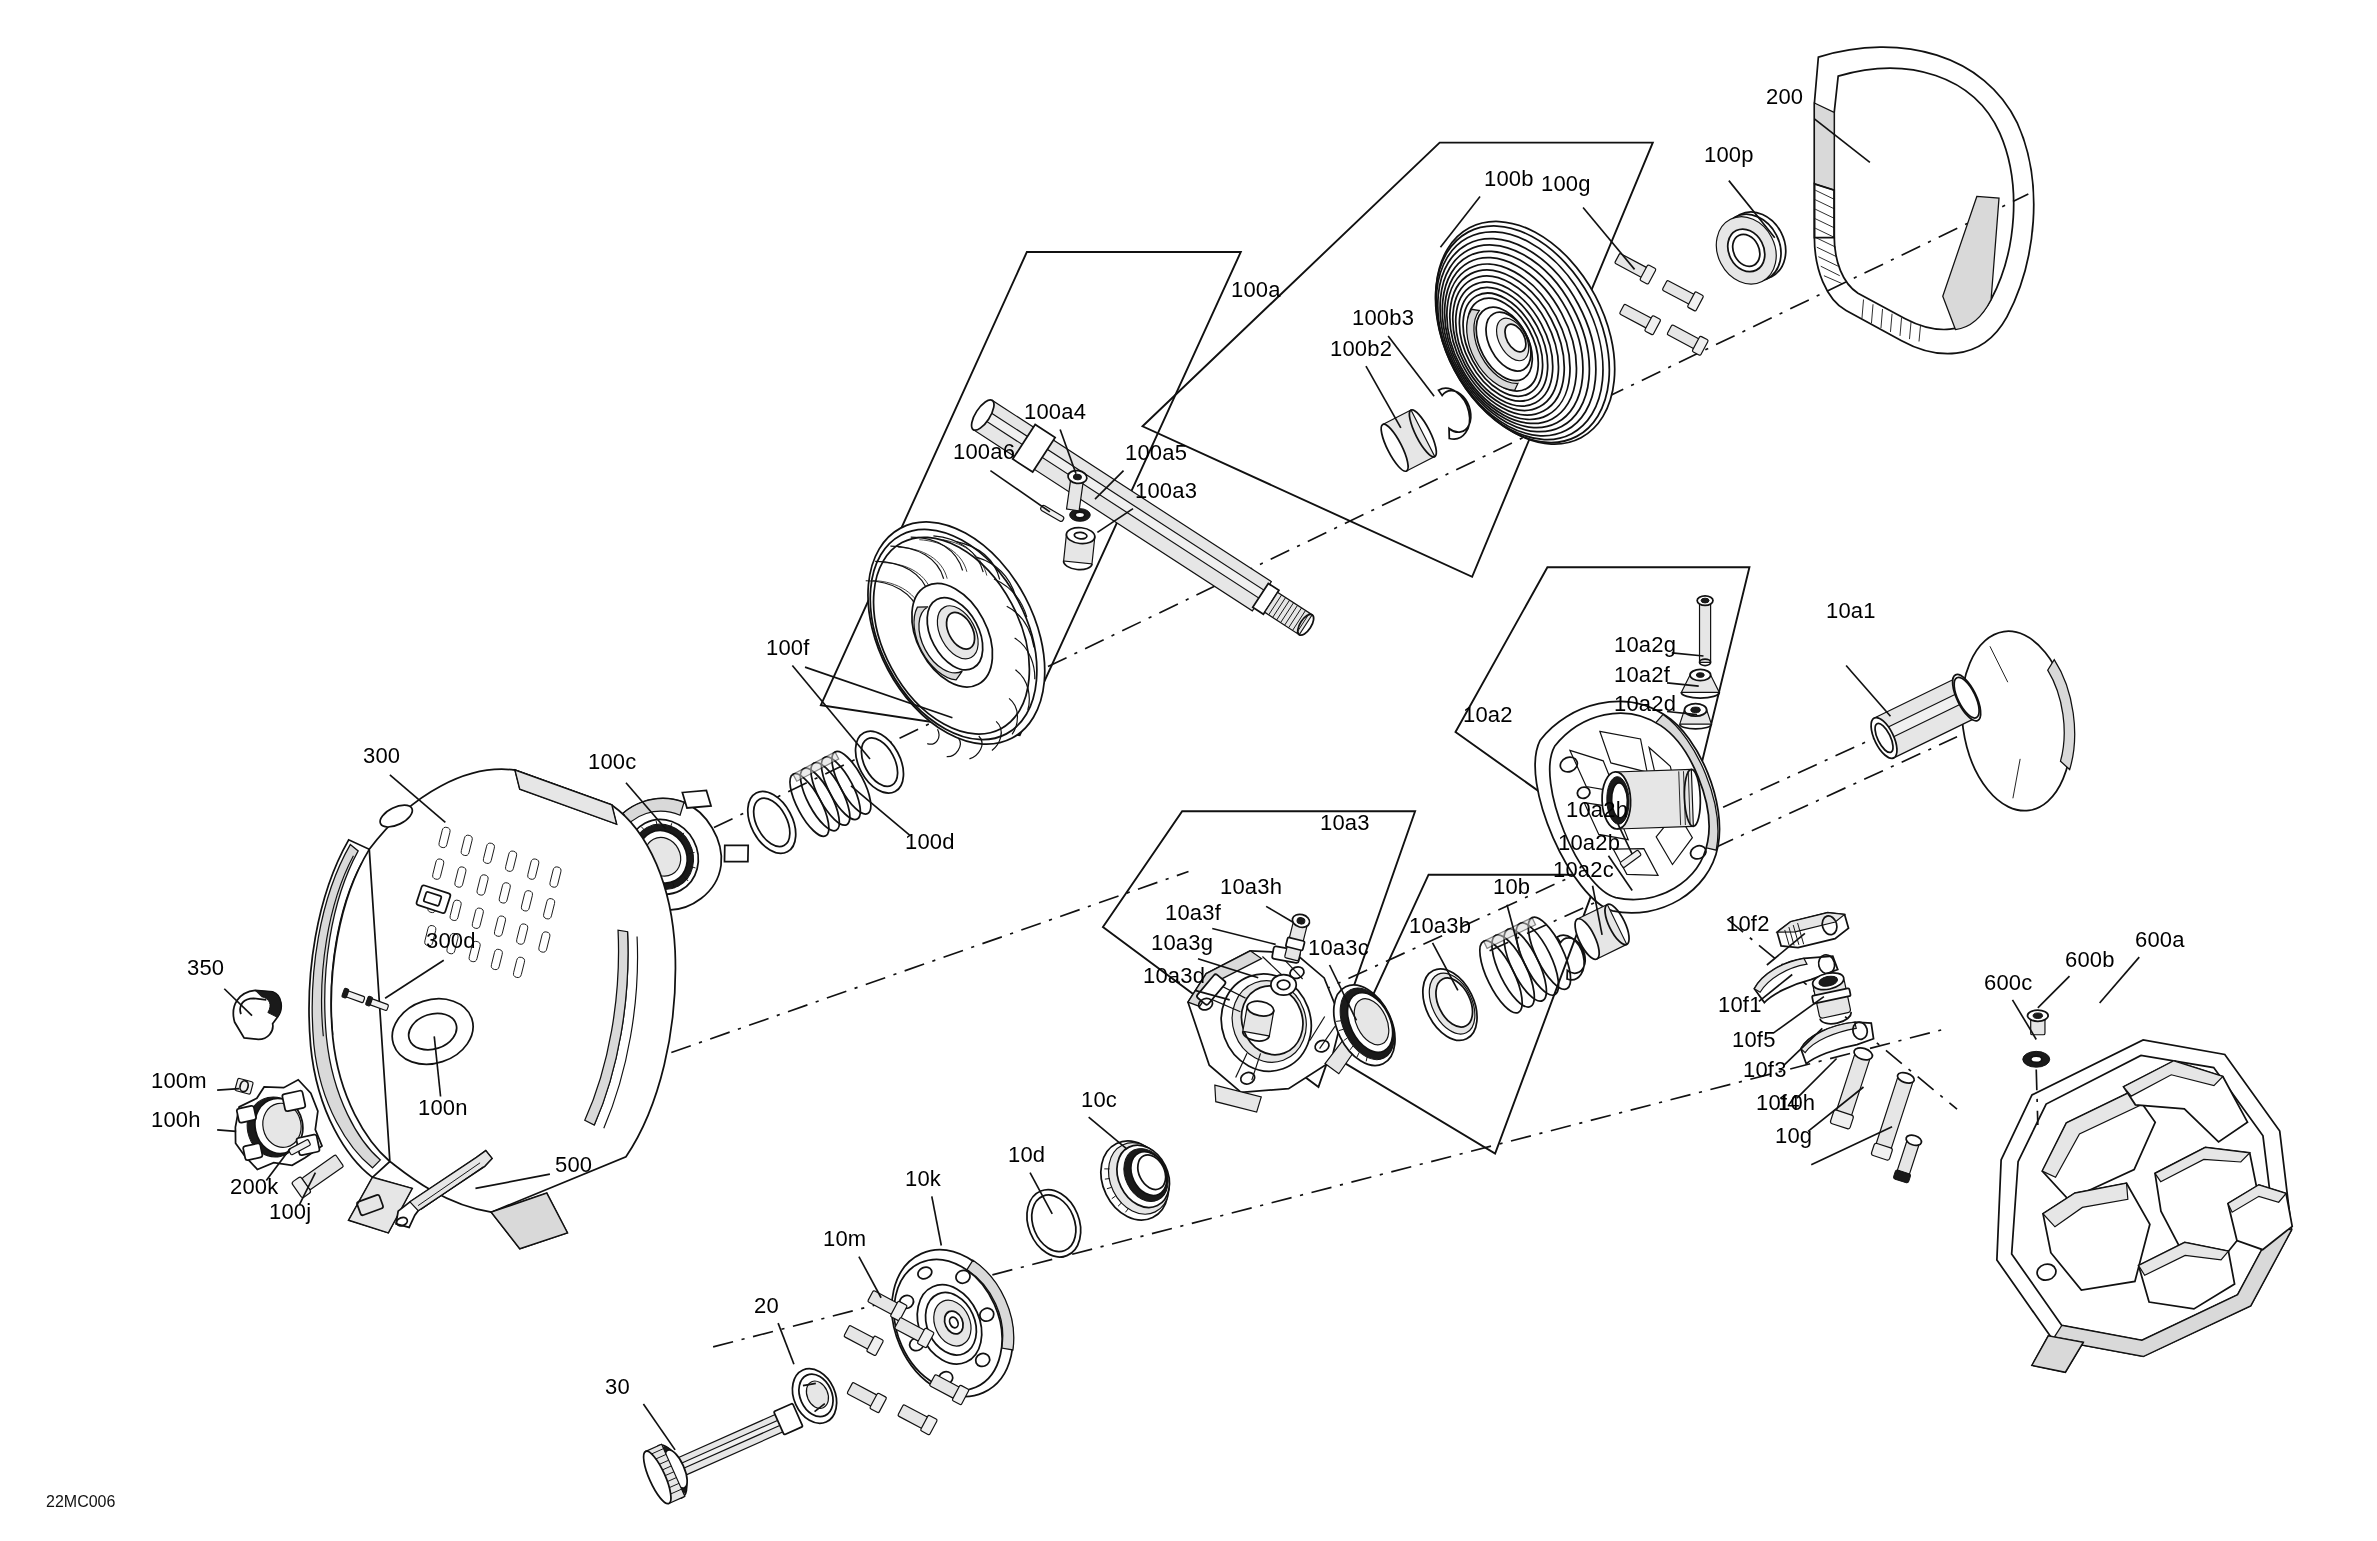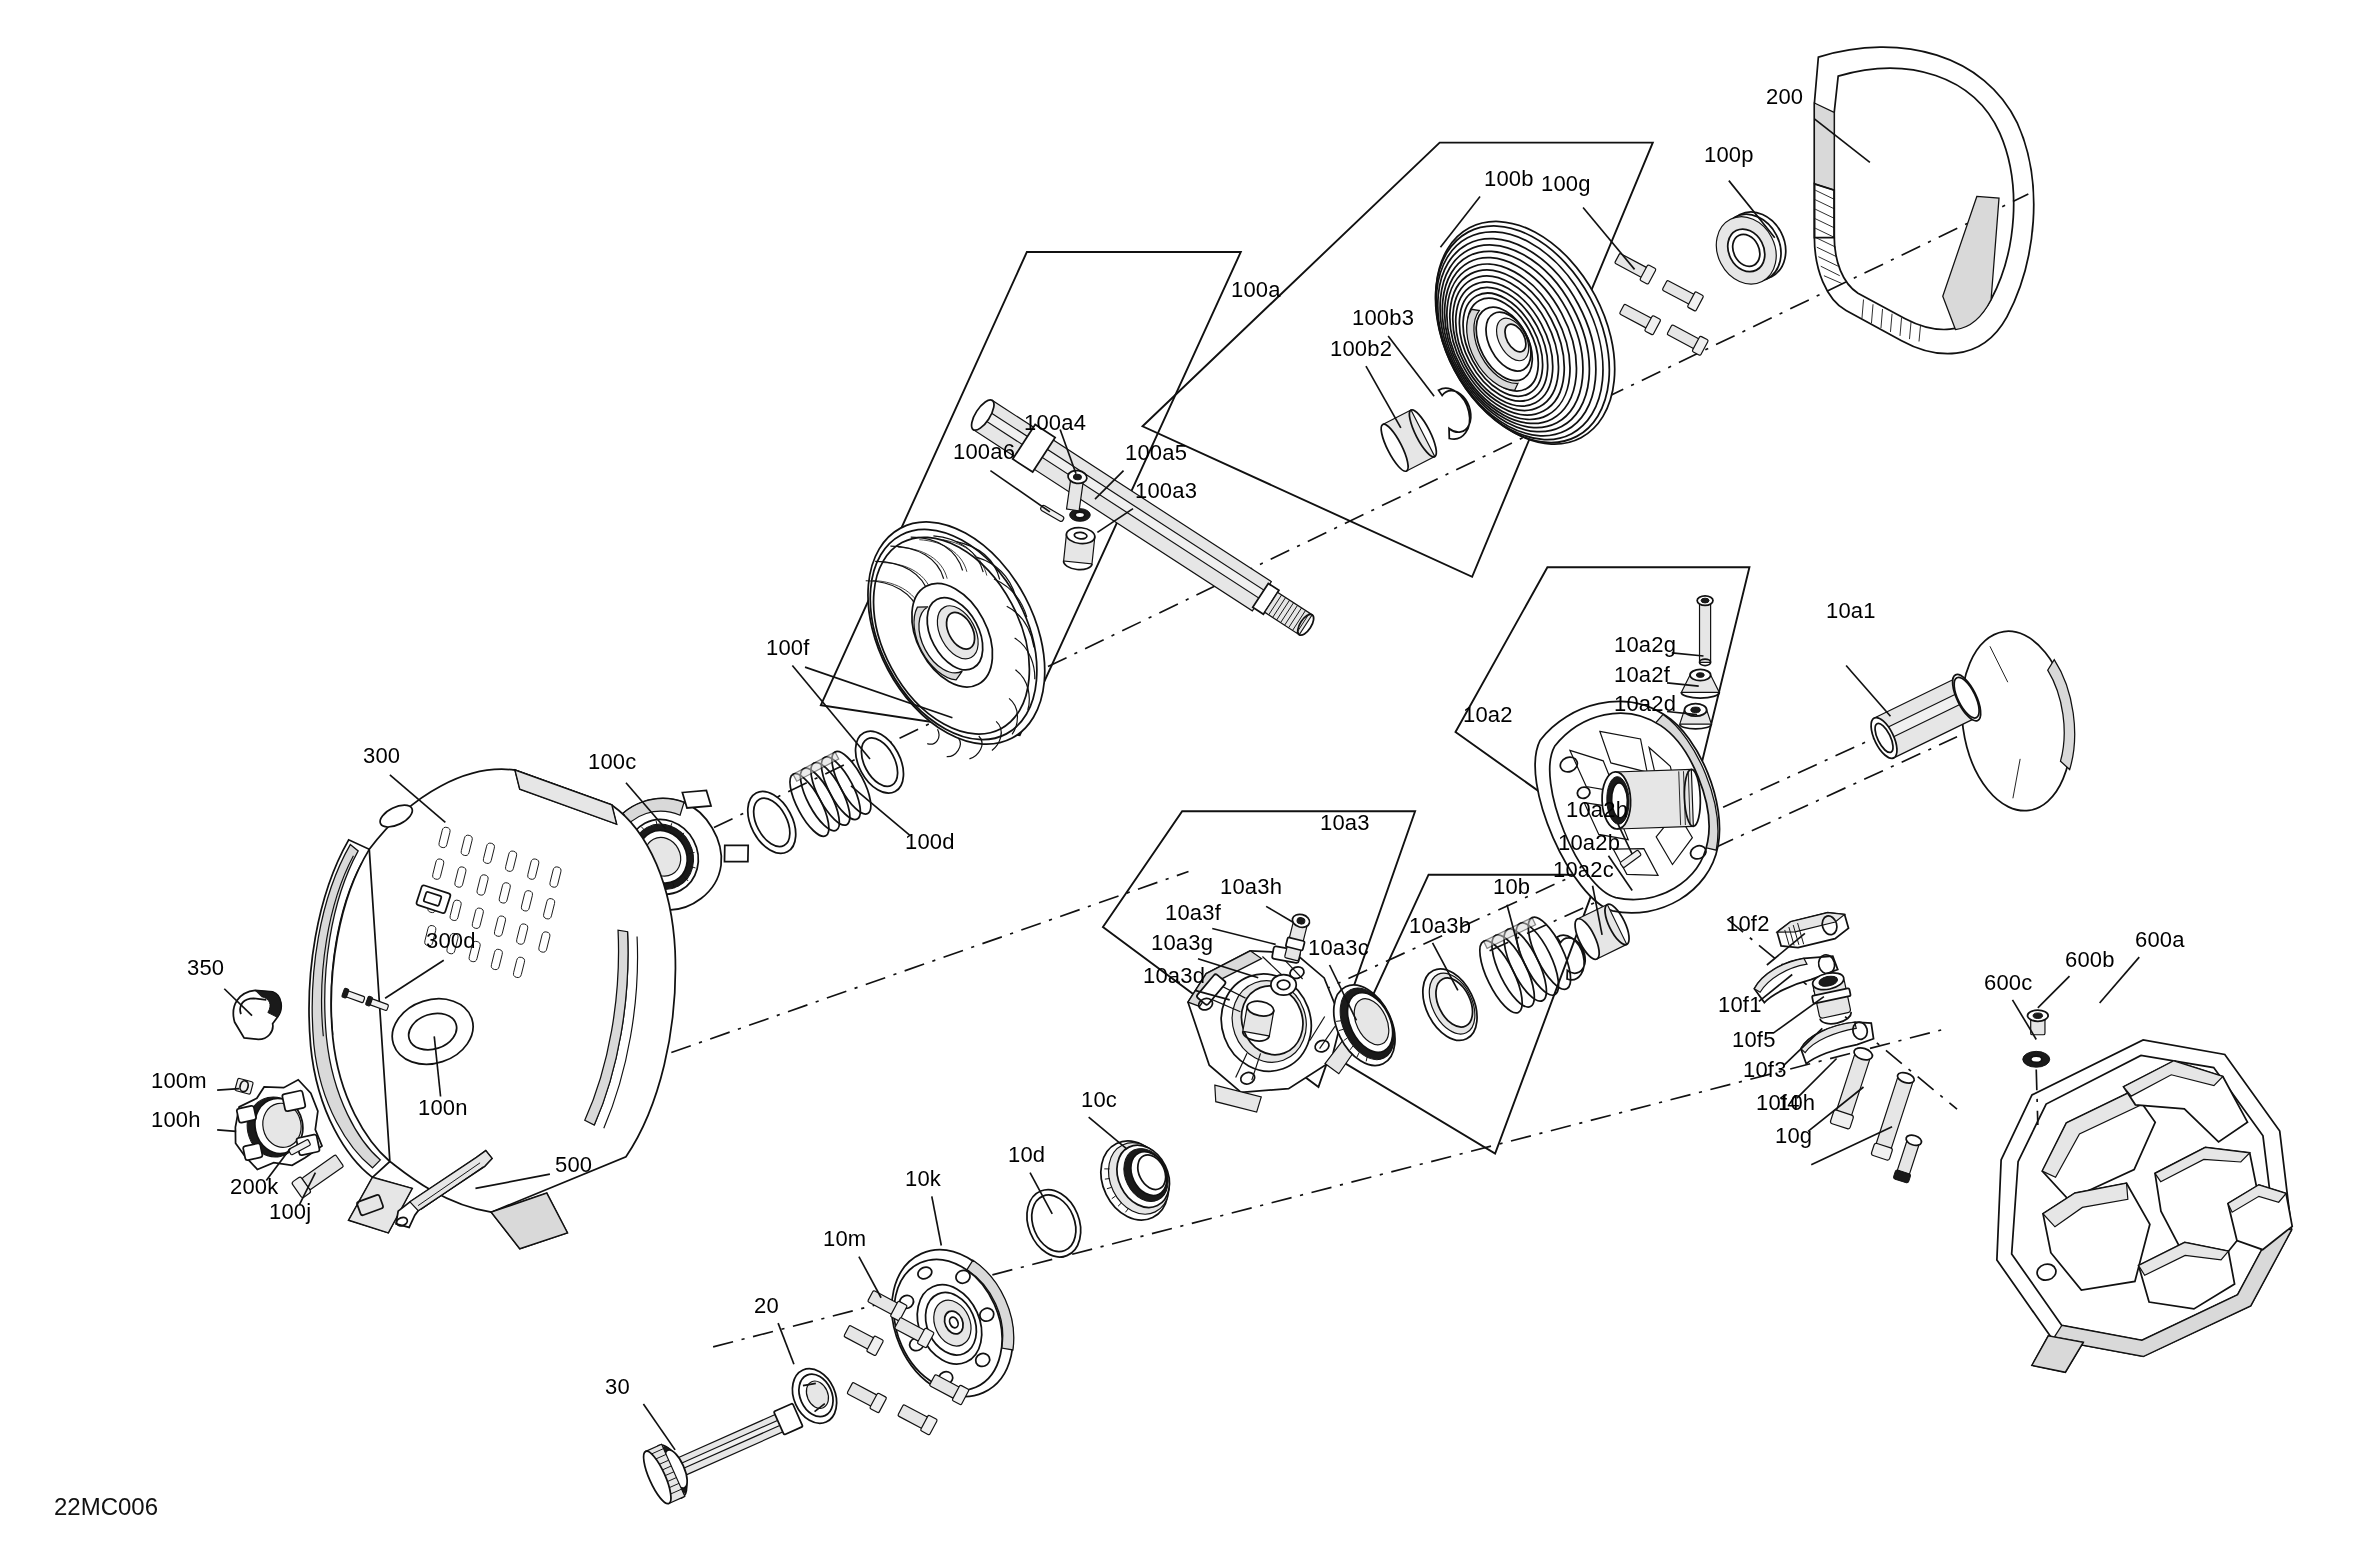--- a/index.html
+++ b/index.html
@@ -1,21 +1,21 @@
 <!DOCTYPE html>
 <html style="font-size:12.7px"><head>
 <meta charset="utf-8">
 <style>
   html,body{margin:0;padding:0;background:#ffffff;}
   body{font-family:"Liberation Sans", sans-serif;}
   #stage{position:relative;width:2377px;height:1541px;background:#fff;overflow:hidden;}
   #svgroot{position:absolute;left:0;top:0;width:2377px;height:1541px;}
   .lbl{position:absolute;font-family:"Liberation Sans",sans-serif;font-size:22px;color:#000;
        white-space:nowrap;letter-spacing:0.2px;line-height:1;}
-  #corner-code{position:absolute;left:54px;top:1493px;font-size:24px;color:#111;}
+  #corner-code{position:absolute;left:46px;top:1493px;font-size:16px;color:#111;}
   .tl{fill:none;stroke:#111;stroke-width:2.1;}
   .box{fill:none;stroke:#111;stroke-width:2.4;}
   .pc{fill:#fff;stroke:#111;stroke-width:2.2;}
   .pl{fill:none;stroke:#111;stroke-width:2.2;}
   .thin{fill:none;stroke:#111;stroke-width:1.5;}
   .vthin{fill:none;stroke:#111;stroke-width:1.1;}
   .shade{fill:#d9d9d9;stroke:#111;stroke-width:1.6;}
   .shade2{fill:#e6e6e6;stroke:#111;stroke-width:1.5;}
   .lite{fill:#f0f0f0;stroke:#111;stroke-width:1.5;}
   .dk{fill:#1a1a1a;stroke:#111;stroke-width:1.2;}
@@ -827,21 +827,21 @@
 
   </svg>
 
   <div class="lbl" style="left:1766px;top:86px">200</div>
   <div class="lbl" style="left:1704px;top:144px">100p</div>
   <div class="lbl" style="left:1541px;top:173px">100g</div>
   <div class="lbl" style="left:1484px;top:168px">100b</div>
   <div class="lbl" style="left:1352px;top:307px">100b3</div>
   <div class="lbl" style="left:1330px;top:338px">100b2</div>
   <div class="lbl" style="left:1231px;top:279px">100a</div>
-  <div class="lbl" style="left:1024px;top:412px">100a4</div>
+  <div class="lbl" style="left:1024px;top:401px">100a4</div>
   <div class="lbl" style="left:953px;top:441px">100a6</div>
   <div class="lbl" style="left:1125px;top:442px">100a5</div>
   <div class="lbl" style="left:1135px;top:480px">100a3</div>
   <div class="lbl" style="left:766px;top:637px">100f</div>
   <div class="lbl" style="left:588px;top:751px">100c</div>
   <div class="lbl" style="left:905px;top:831px">100d</div>
   <div class="lbl" style="left:363px;top:745px">300</div>
   <div class="lbl" style="left:426px;top:930px">300d</div>
   <div class="lbl" style="left:187px;top:957px">350</div>
   <div class="lbl" style="left:151px;top:1070px">100m</div>

